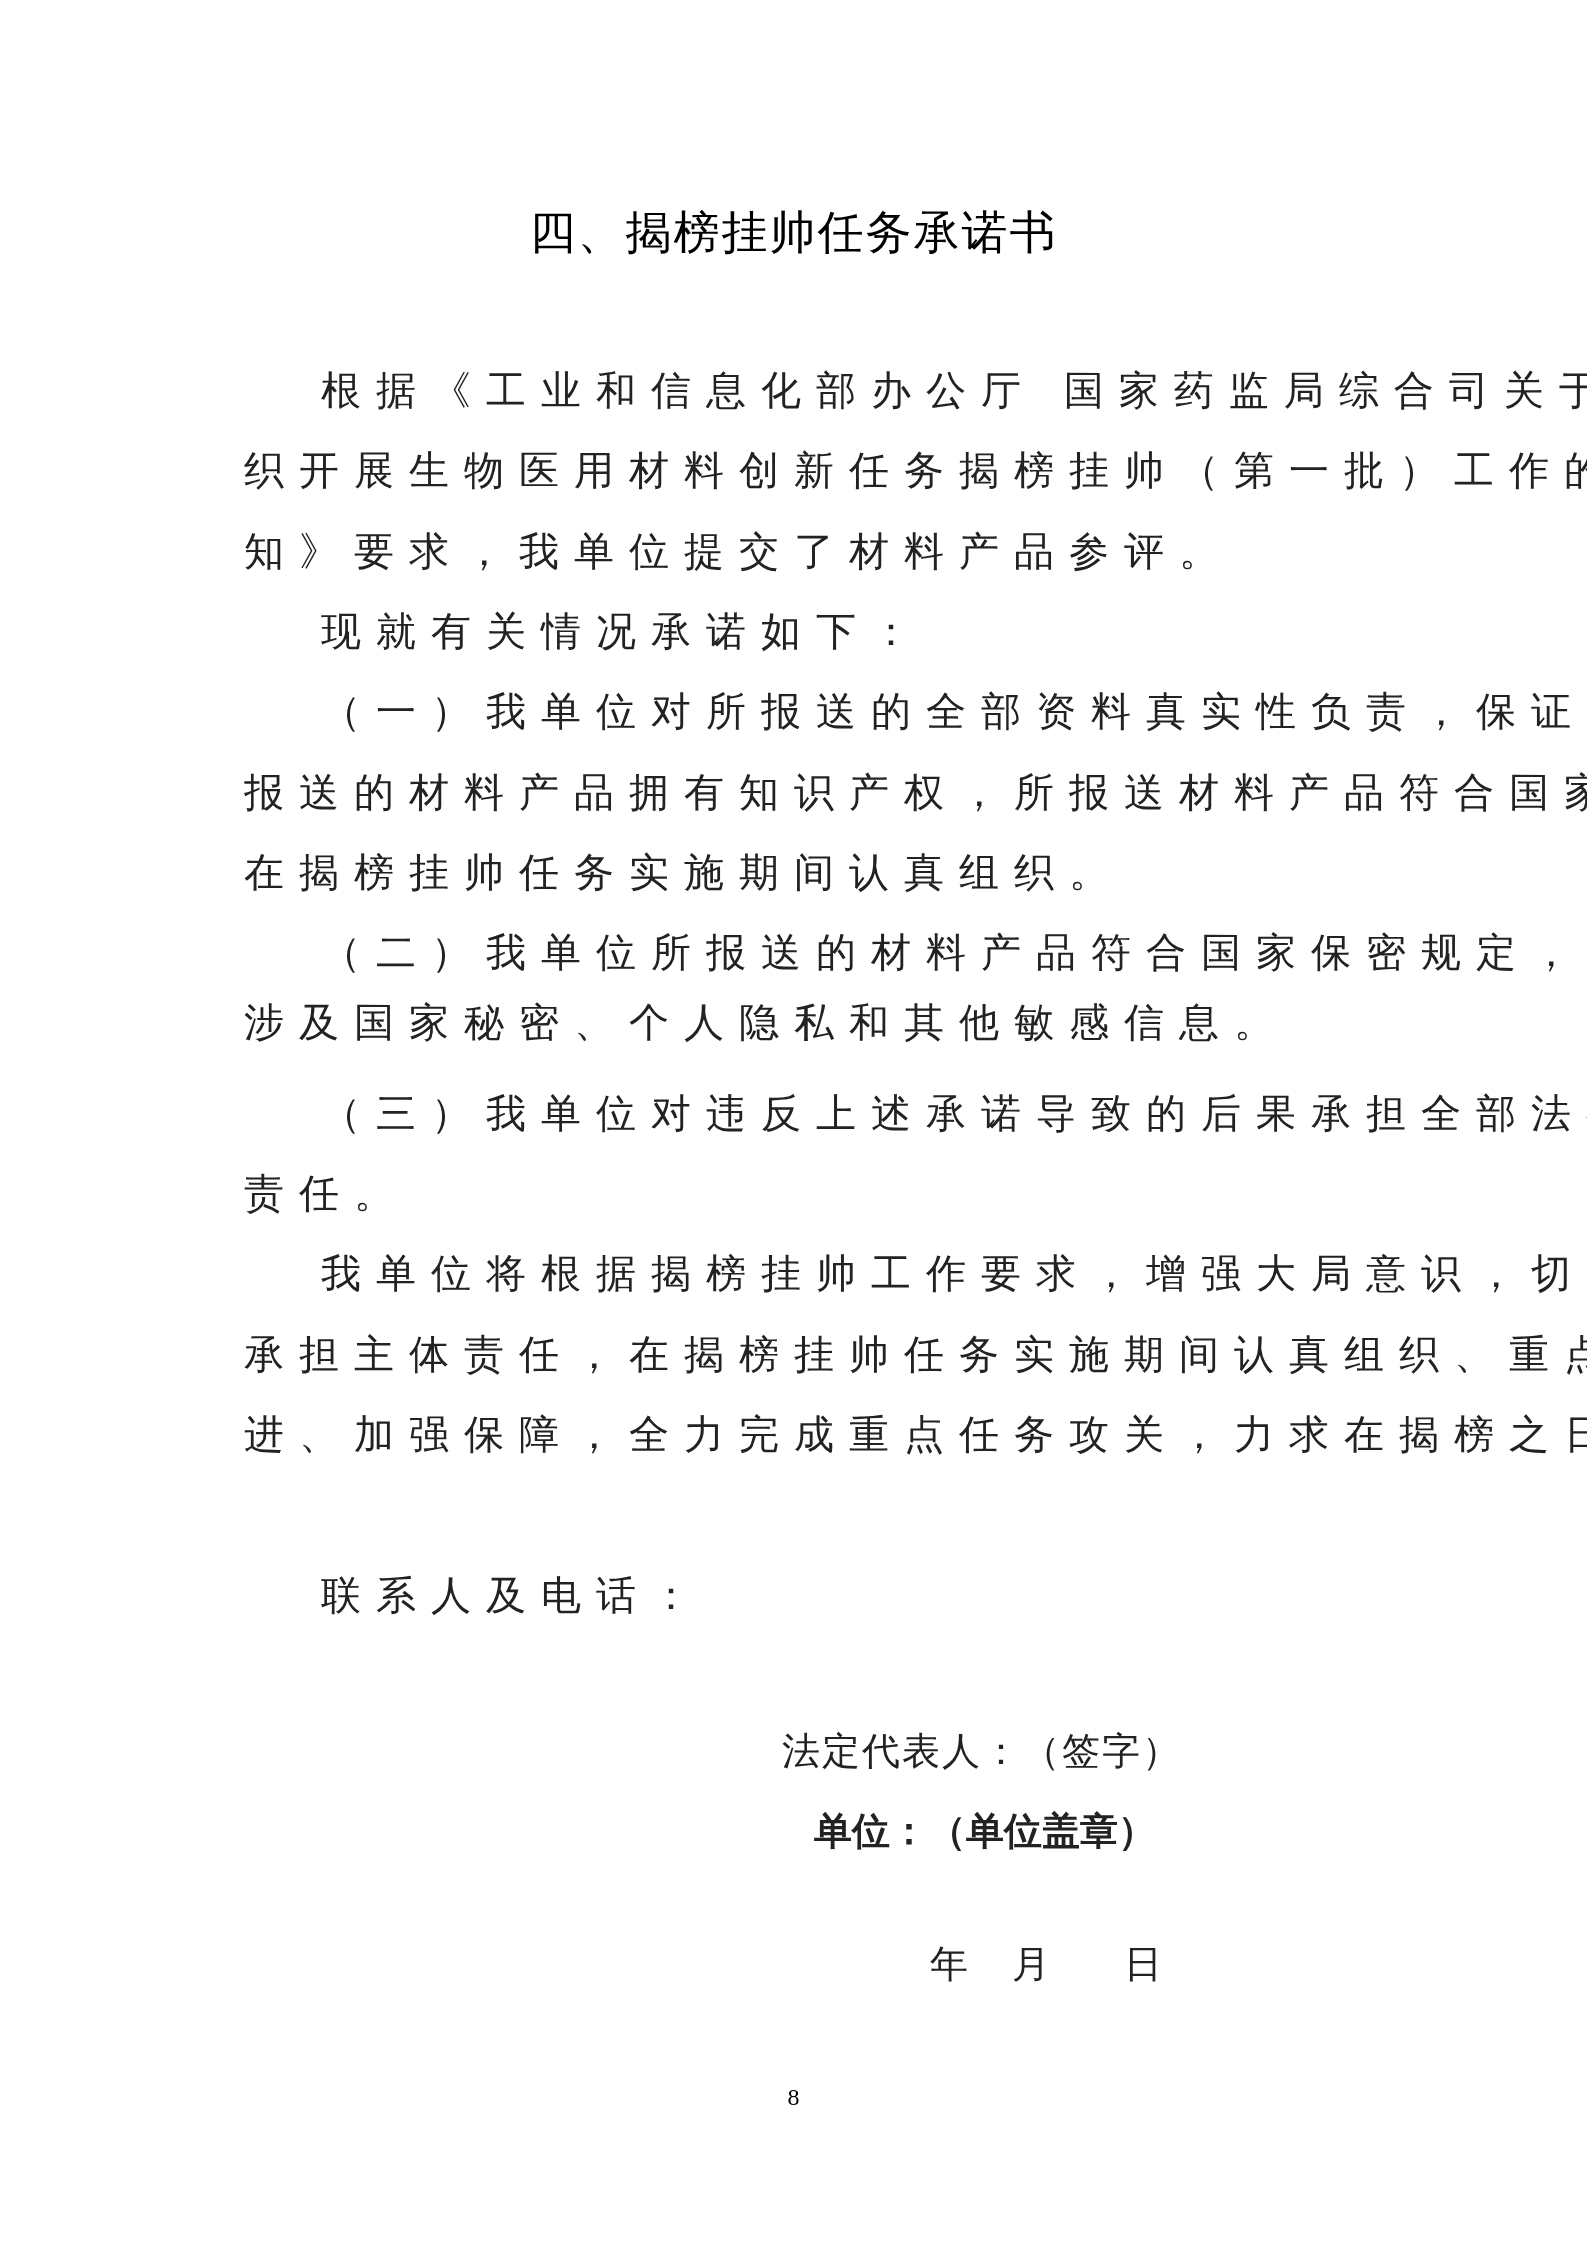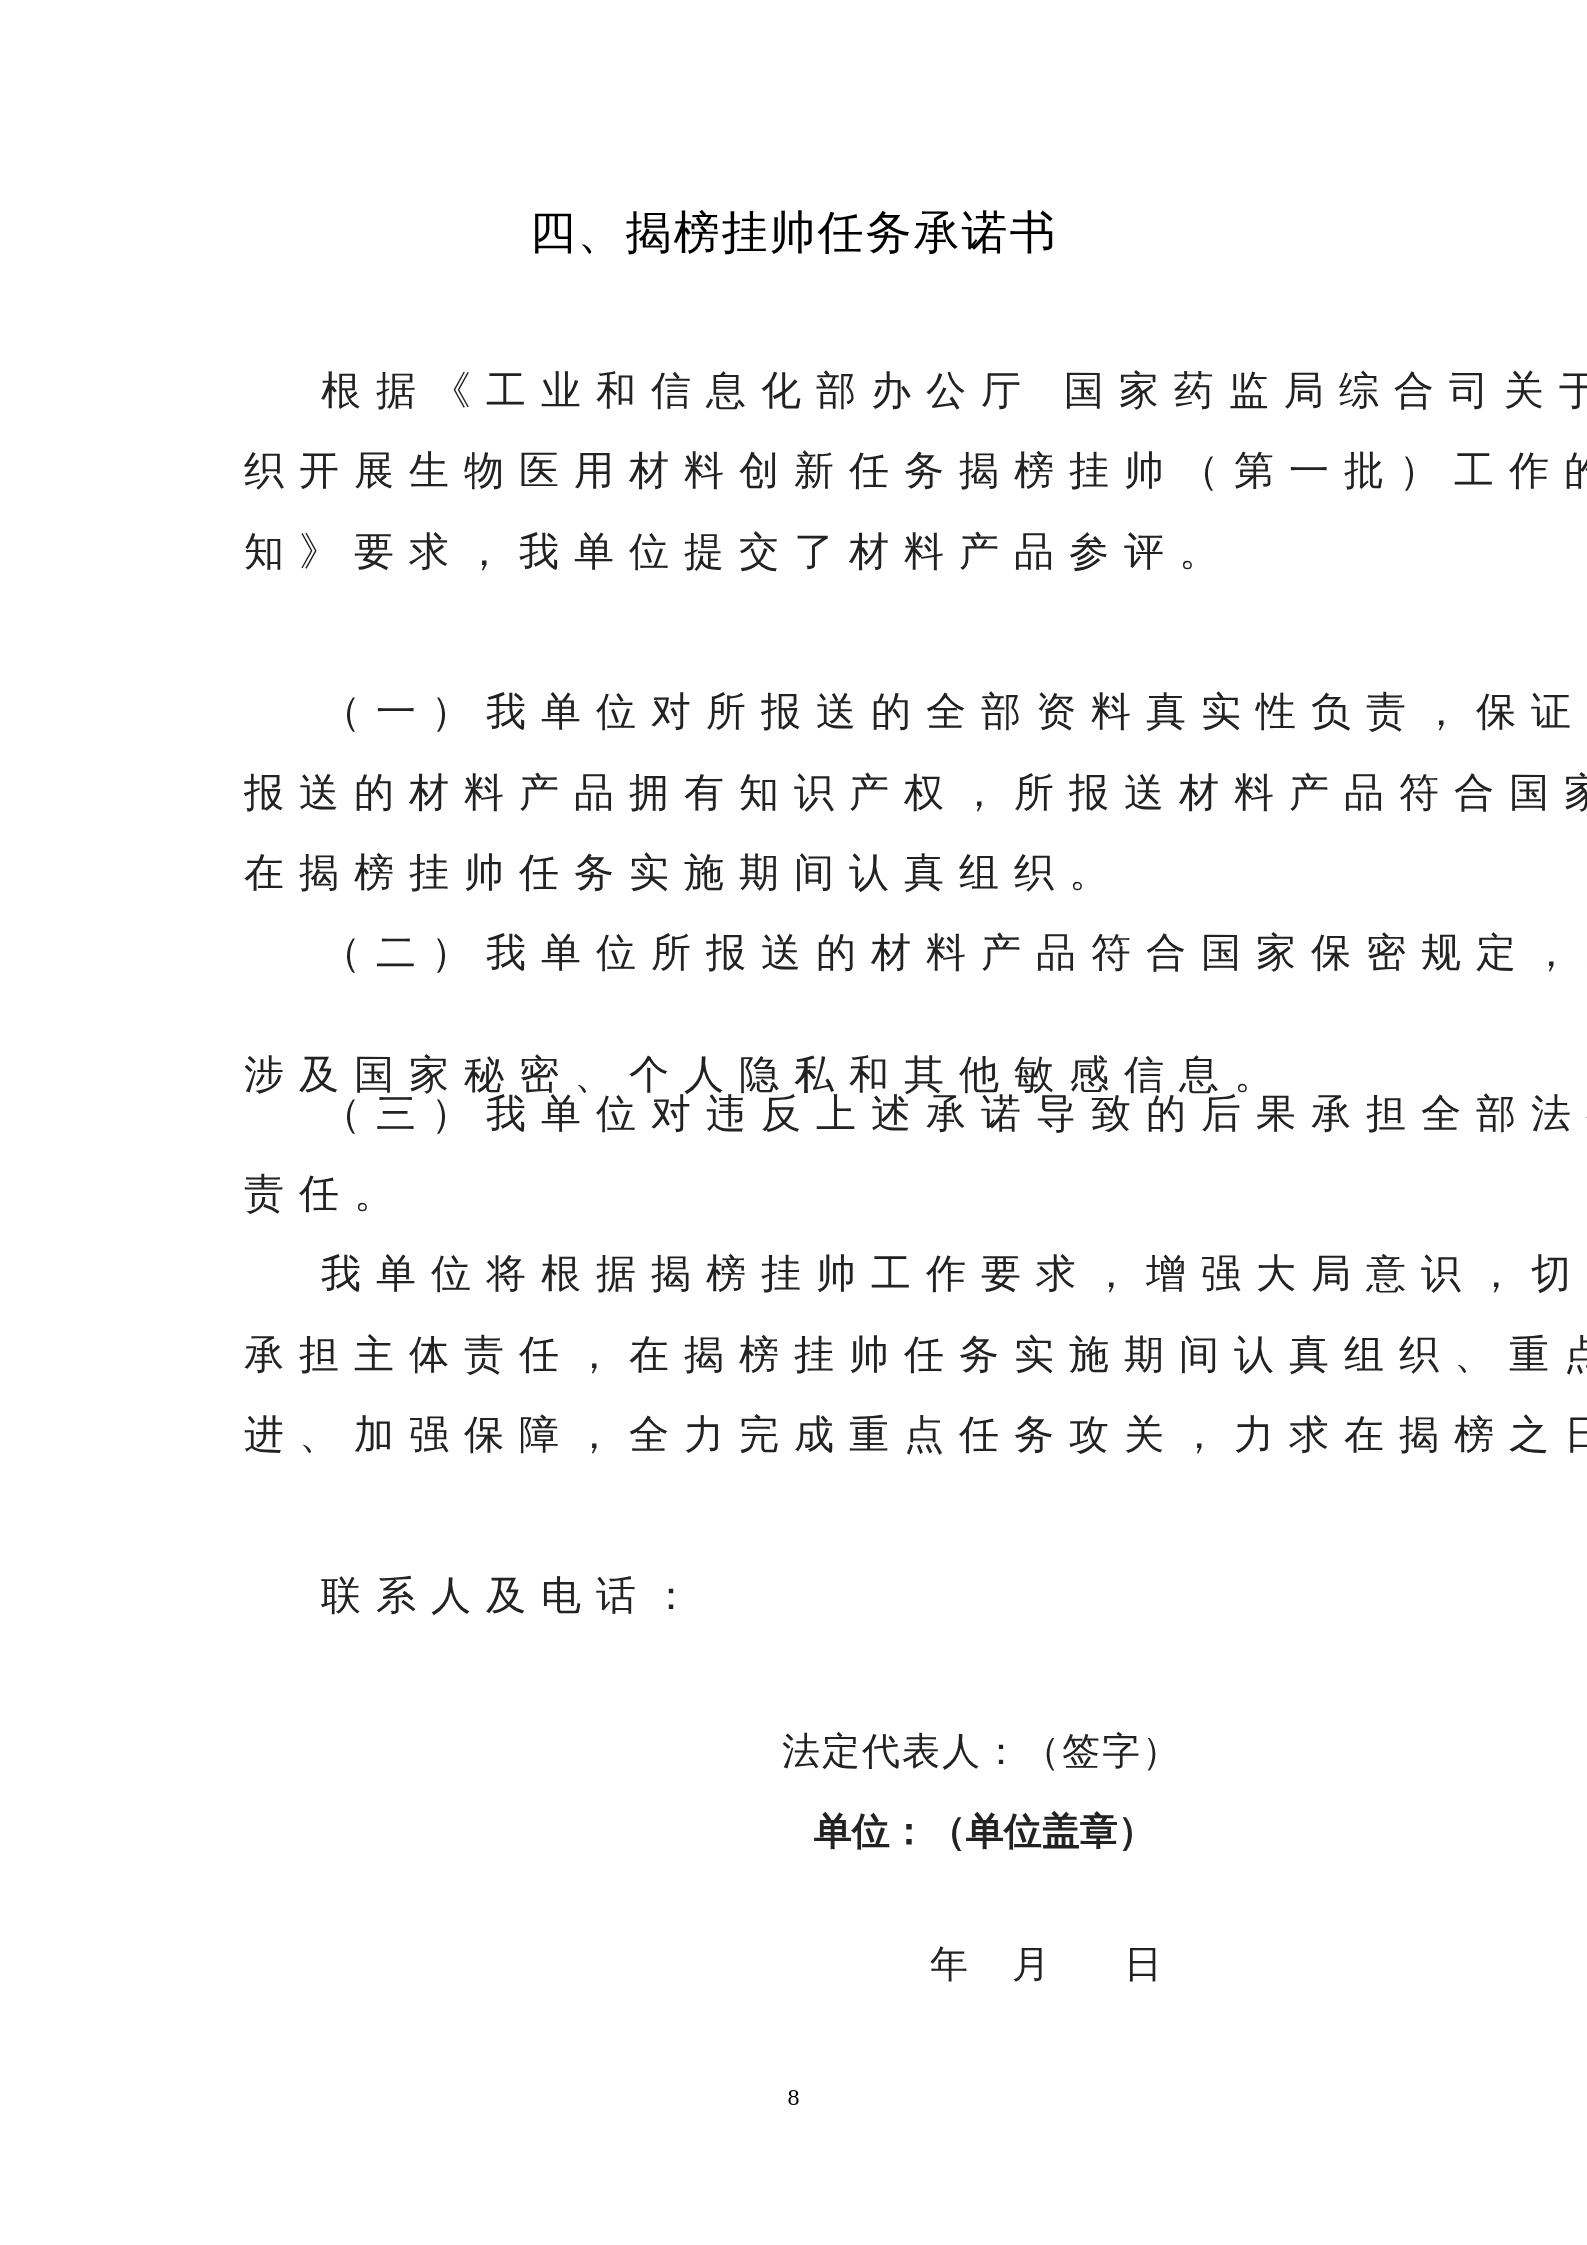--- a/index.html
+++ b/index.html
@@ -25,27 +25,28 @@
 <body>
 
 <div class="page">
 
   <div class="title">四、揭榜挂帅任务承诺书</div>
 
   <div class="body-line indent" style="top:365px">根据《工业和信息化部办公厅 国家药监局综合司关于组</div>
   <div class="body-line" style="top:445px">织开展生物医用材料创新任务揭榜挂帅（第一批）工作的通</div>
   <div class="body-line" style="top:526px">知》要求，我单位提交了材料产品参评。</div>
 
+  <div class="body-line indent" style="top:606px">现就有关情况承诺如下：</div>
 
   <div class="body-line indent" style="top:686px">（一）我单位对所报送的全部资料真实性负责，保证所</div>
   <div class="body-line" style="top:767px">报送的材料产品拥有知识产权，所报送材料产品符合国家有</div>
   <div class="body-line" style="top:847px">在揭榜挂帅任务实施期间认真组织。</div>
 
   <div class="body-line indent" style="top:927px">（二）我单位所报送的材料产品符合国家保密规定，未</div>
-  <div class="body-line" style="top:1049px">涉及国家秘密、个人隐私和其他敏感信息。</div>
+  <div class="body-line" style="top:997px">涉及国家秘密、个人隐私和其他敏感信息。</div>
 
   <div class="body-line indent" style="top:1088px">（三）我单位对违反上述承诺导致的后果承担全部法律</div>
   <div class="body-line" style="top:1168px">责任。</div>
 
   <div class="body-line indent" style="top:1248px">我单位将根据揭榜挂帅工作要求，增强大局意识，切实</div>
   <div class="body-line" style="top:1329px">承担主体责任，在揭榜挂帅任务实施期间认真组织、重点推</div>
   <div class="body-line" style="top:1409px">进、加强保障，全力完成重点任务攻关，力求在揭榜之日起</div>
 
   <div class="body-line indent" style="top:1570px">联系人及电话：</div>
 

